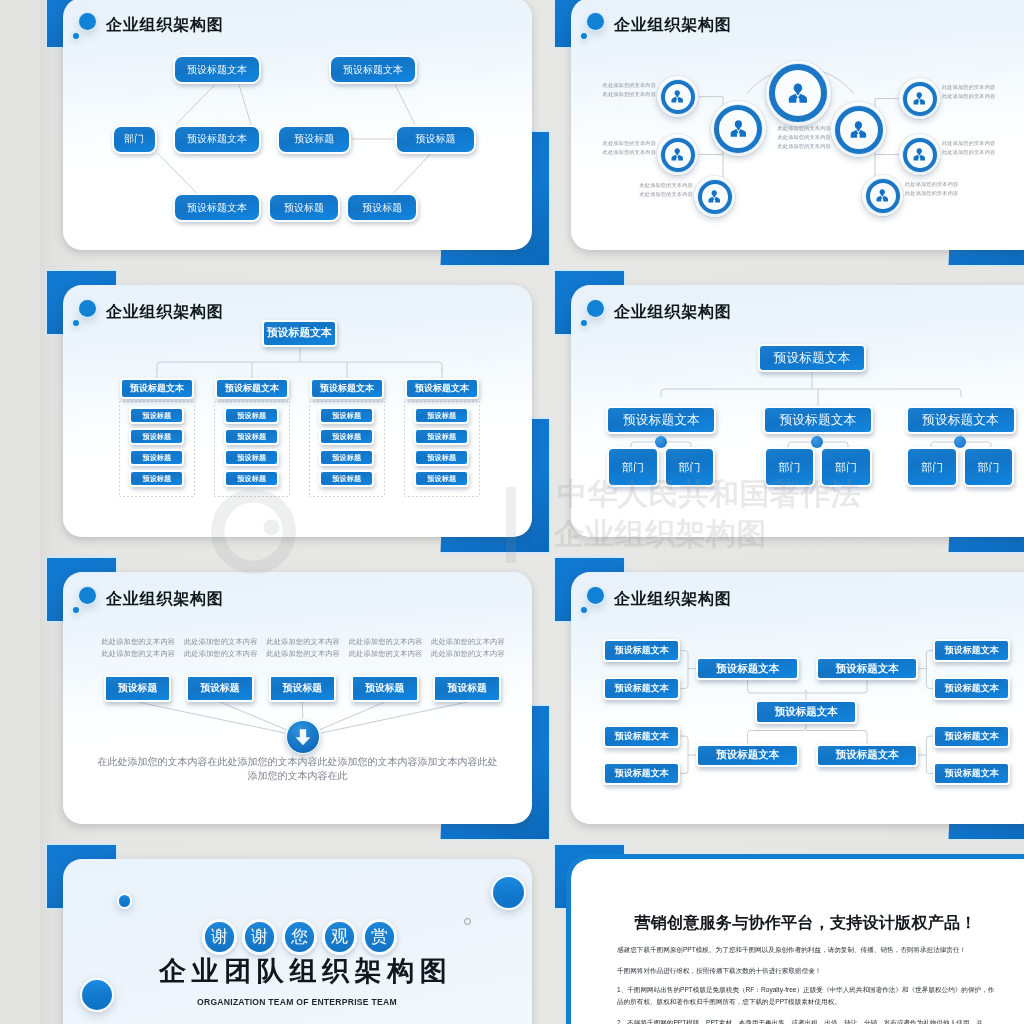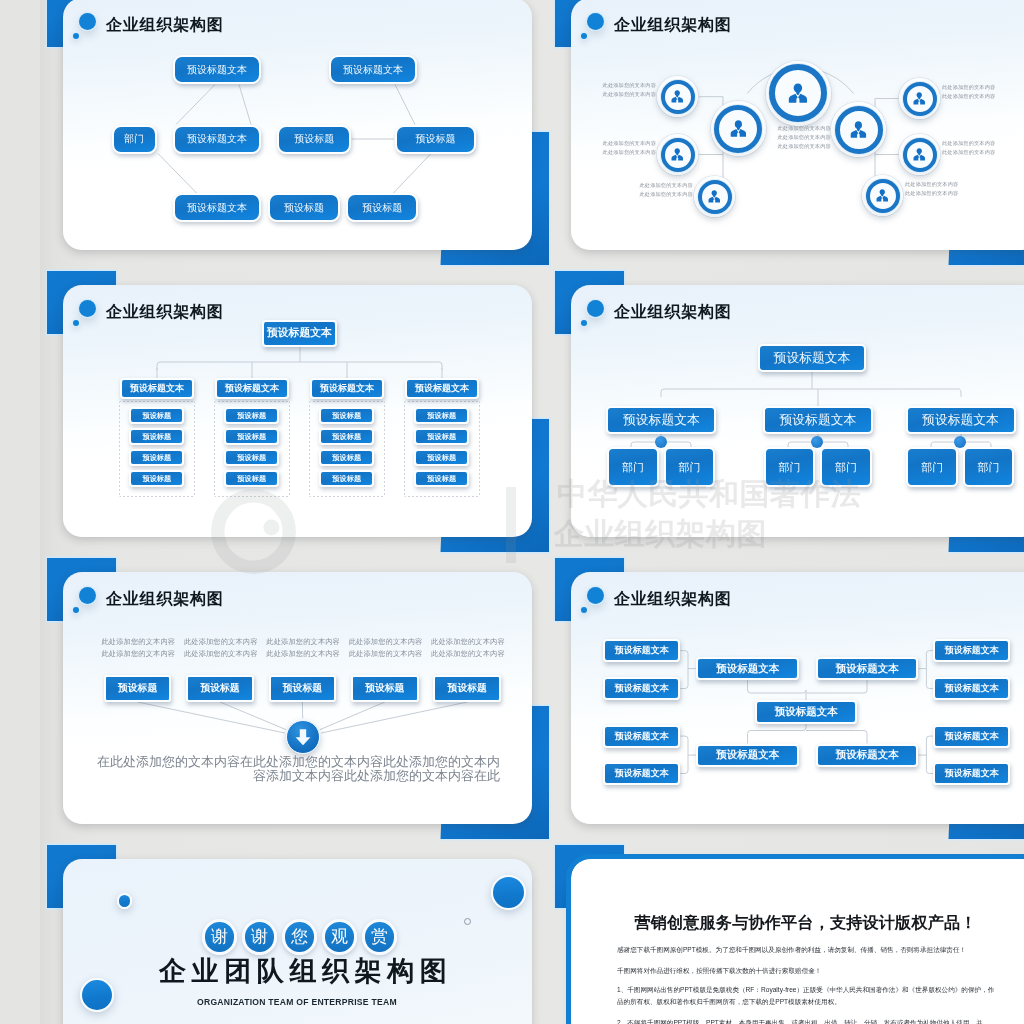--- a/index.html
+++ b/index.html
@@ -53,22 +53,22 @@
      repeating-linear-gradient(to right,#ccd3da 0 1.6px,transparent 1.6px 4px),
      repeating-linear-gradient(to bottom,#ccd3da 0 1.6px,transparent 1.6px 4px),
      repeating-linear-gradient(to bottom,#ccd3da 0 1.6px,transparent 1.6px 4px);
    background-size:100% 1px,100% 1px,1px 100%,1px 100%;
    background-position:0 0,0 100%,0 0,100% 0;
    background-repeat:no-repeat;}
   .dotjoint{position:absolute;width:12px;height:12px;border-radius:50%;
      background:radial-gradient(circle at 35% 30%, #3b9ae8, #1470c2);}
 
 .cap5{font-size:7.23px;line-height:12.7px;width:76px;color:#868d98;}
-  .summary{position:absolute;left:32px;top:183px;width:405px;text-align:right;
-     font-size:13px;line-height:13.8px;color:#7c848f;}
+  .summary{position:absolute;left:32px;top:183px;width:405px;text-align:center;
+     font-size:10px;line-height:13.8px;color:#7c848f;}
   .arrowcirc{position:absolute;width:34px;height:34px;border-radius:50%;
      background:radial-gradient(circle at 40% 28%, #2c93e0 0%, #1470c2 62%, #0f63b0 100%);
      border:1.5px solid #eaf5ff;box-shadow:0 3px 7px rgba(40,70,100,.3);
      display:flex;align-items:center;justify-content:center;box-sizing:border-box;}
 
   
   #s7 .card{background:linear-gradient(168deg,#eaf3fb 0%,#edf4fb 40%,#f2f8fc 72%,#f6fafd 100%);}
   .deco{position:absolute;border-radius:50%;background:linear-gradient(175deg,#1b8ae0 0%,#1078cc 60%,#0f72c4 100%);
      border:2.5px solid #f8fcff;box-shadow:0 3px 8px rgba(60,90,120,.26);box-sizing:content-box;}
   .ring-tiny{position:absolute;width:5px;height:5px;border-radius:50%;border:1px solid #8e99a6;}

